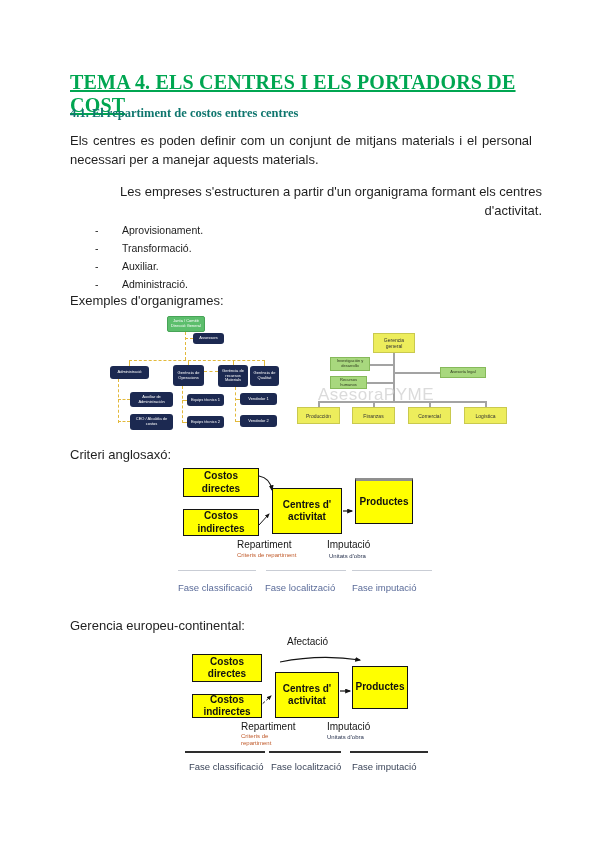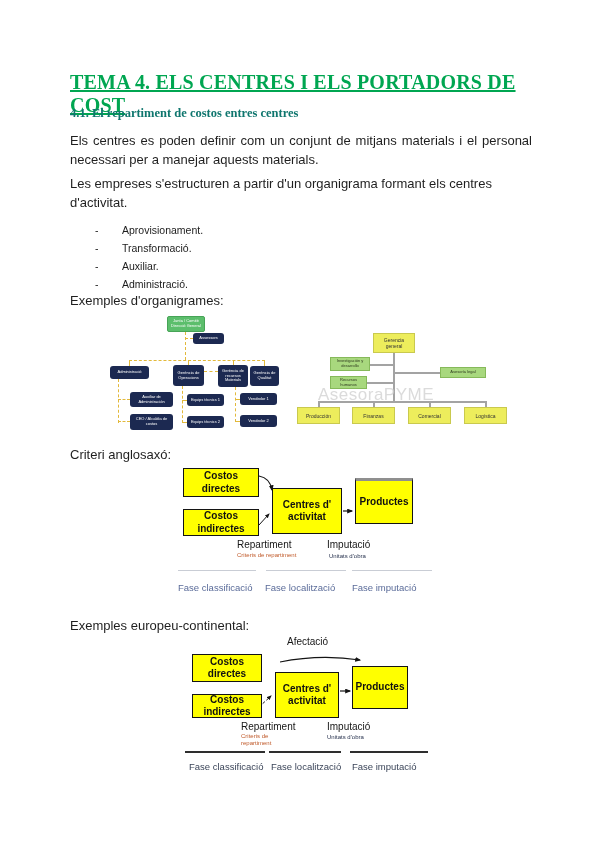--- a/index.html
+++ b/index.html
@@ -8,21 +8,21 @@
           font-family:"Liberation Sans", sans-serif; color:#1c1c1c; overflow:hidden; }
   .abs { position:absolute; }
 
   .title { left:70px; top:71px; width:472px; font-family:"Liberation Serif", serif;
            font-weight:bold; font-size:20px; letter-spacing:0.2px; color:#00A651;
            text-decoration:underline; text-decoration-thickness:2px; }
   .h2 { left:70px; top:106px; font-family:"Liberation Serif", serif; font-weight:bold;
         font-size:12.5px; color:#0f766e; }
   .para { left:70px; font-size:13px; line-height:19px; color:#1f1f1f; }
   .p1 { top:131px; width:462px; text-align:justify; }
-  .p2 { top:174px; width:472px; }
+  .p2 { top:182px; width:472px;text-align:right; }
   .p3 { top:200px; }
   .p4 { top:291px; }
   .crit1 { top:445px; }
   .crit2 { top:616px; }
 
   .list { left:95px; top:221px; font-size:10.5px; }
   .list .row { display:flex; height:18px; align-items:center; }
   .list .dash { width:27px; }
 
   
@@ -172,21 +172,21 @@
     <div class="lbl" style="left:327px;top:77px">Imputació</div>
     <div class="subdark" style="left:329px;top:91px">Unitats d'obra</div>
     <div class="rule" style="left:178px;top:108px;width:78px"></div>
     <div class="rule" style="left:266px;top:108px;width:80px"></div>
     <div class="rule" style="left:352px;top:108px;width:80px"></div>
     <div class="phase" style="left:178px;top:120px">Fase classificació</div>
     <div class="phase" style="left:265px;top:120px">Fase localització</div>
     <div class="phase" style="left:352px;top:120px">Fase imputació</div>
   </div>
 
-  <p class="abs para crit2">Exemples europeu-continental:</p>
+  <p class="abs para crit2">Gerencia europeu-continental:</p>
 
   <div class="abs fig d2">
     <svg class="arrows" width="600" height="148">
       <defs>
         <marker id="ah2" markerWidth="6" markerHeight="6" refX="4" refY="2" orient="auto">
           <path d="M0,0 L5,2 L0,4 z" fill="#141414"></path>
         </marker>
       </defs>
       <path d="M280,29 Q320,21 360,27" fill="none" stroke="#141414" stroke-width="1.2" marker-end="url(#ah2)"></path>
       <path d="M259,74 L271,63" fill="none" stroke="#141414" stroke-width="1" stroke-dasharray="3,2" marker-end="url(#ah2)"></path>

